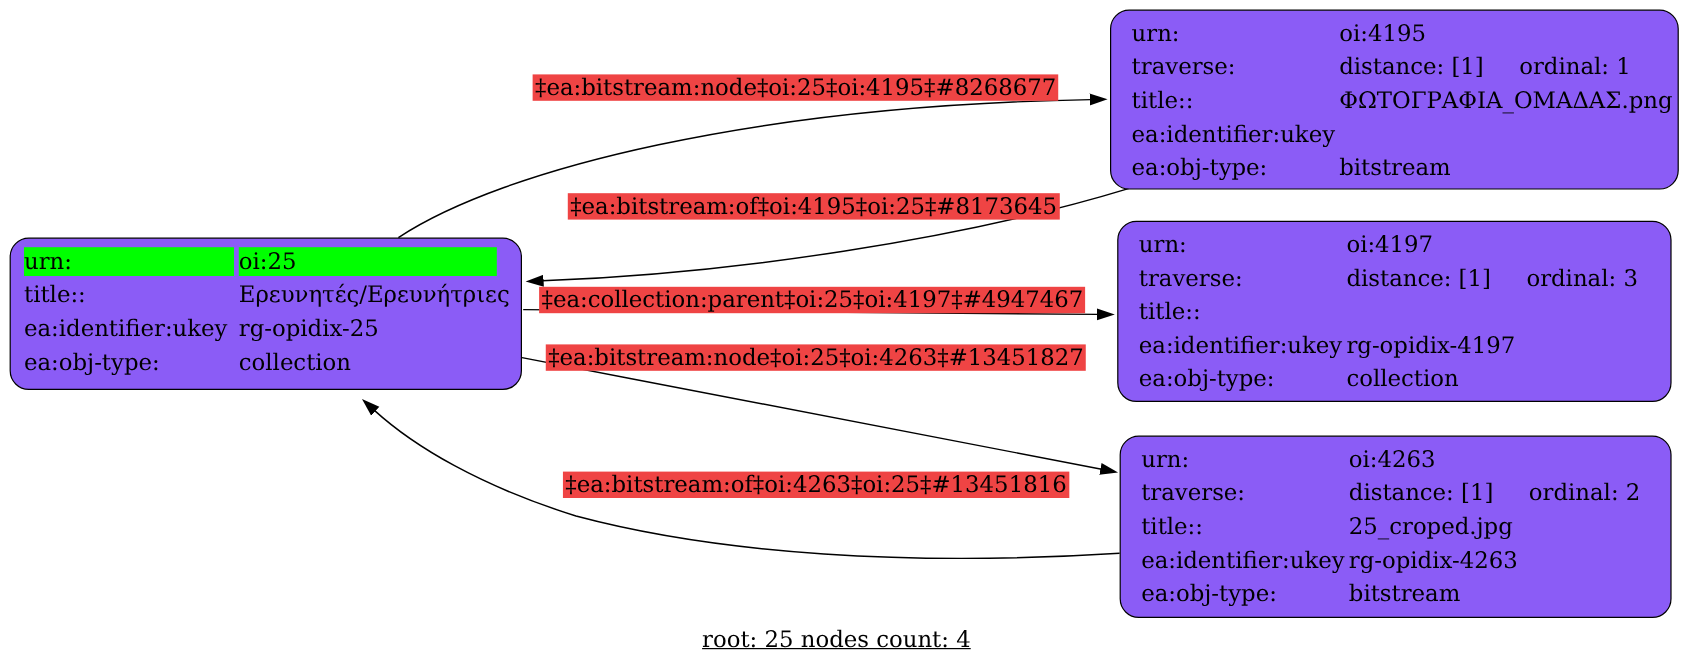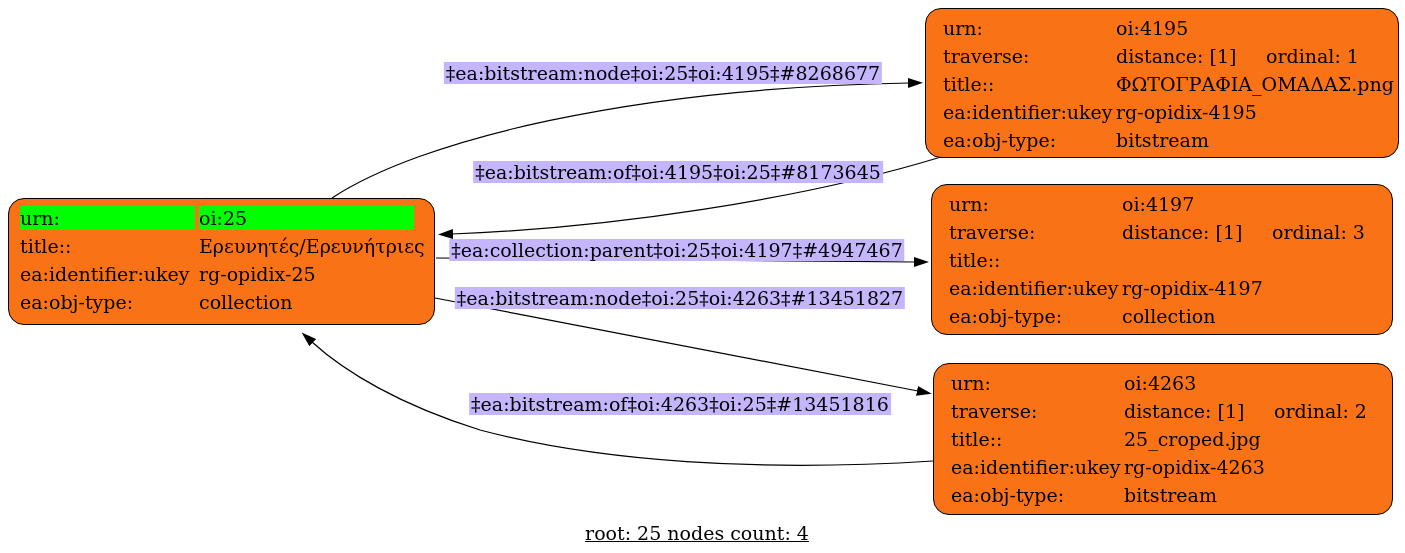--- a/index.html
+++ b/index.html
@@ -2,36 +2,36 @@
 <html style="--hl: #00ff00;"><head>
 <meta charset="utf-8">
 <style>
   html,body{margin:0;padding:0;background:#ffffff;}
   #canvas{
     position:relative;width:1405px;height:553px;background:#ffffff;overflow:hidden;
     font-family:"DejaVu Serif","Liberation Serif",serif;color:#000;
   }
   #edges{position:absolute;left:0;top:0;z-index:1;}
   .gnode{
-    position:absolute;z-index:3;box-sizing:border-box;background:#f97316;
+    position:absolute;z-index:3;box-sizing:border-box;background:#8b5cf6;
     border:1.5px solid #000;border-radius:16px;padding-top:5px;
   }
   .grow{
     display:grid;height:28px;line-height:28px;align-items:center;
     font-size:19px;white-space:nowrap;
   }
   .gnode.left .grow{grid-template-columns:175px 1fr;column-gap:4px;padding:0 20px 0 11px;}
   .gnode.right .grow{grid-template-columns:170px 1fr;column-gap:3px;padding:0 10px 0 17px;}
   .cell{display:block;height:24px;line-height:24px;align-self:center;}
   .hl .cell{background:var(--hl,#00ff00);}
   .trav{display:flex;}
   .trav .dist{width:150px;flex:0 0 150px;}
   .elabel{
     position:absolute;z-index:2;transform:translate(-50%,-50%);
-    font-size:19px;white-space:nowrap;background:#c4b5fd;padding:0 2px;
+    font-size:19px;white-space:nowrap;background:#ef4444;padding:0 2px;
   }
   #caption{
     position:absolute;z-index:2;transform:translate(-50%,-50%);
     left:697px;top:533px;font-size:19px;white-space:nowrap;text-decoration:underline;
   }
 </style>
 </head>
 <body>
 
 <div id="canvas">
@@ -85,21 +85,20 @@
           <span class="dist">distance: [1]</span>
           <span>ordinal: 1</span>
         </span>
     </div>
     <div class="grow">
       <span class="cell">title::</span>
       <span class="cell">ΦΩΤΟΓΡΑΦΙΑ_ΟΜΑΔΑΣ.png</span>
     </div>
     <div class="grow">
       <span class="cell">ea:identifier:ukey</span>
-      <span class="cell">rg-opidix-4195</span>
     </div>
     <div class="grow">
       <span class="cell">ea:obj-type:</span>
       <span class="cell">bitstream</span>
     </div>
   </div>
 
   <div class="gnode right" style="left:931px;top:184px;width:462px;height:151px">
     <div class="grow">
       <span class="cell">urn:</span>

